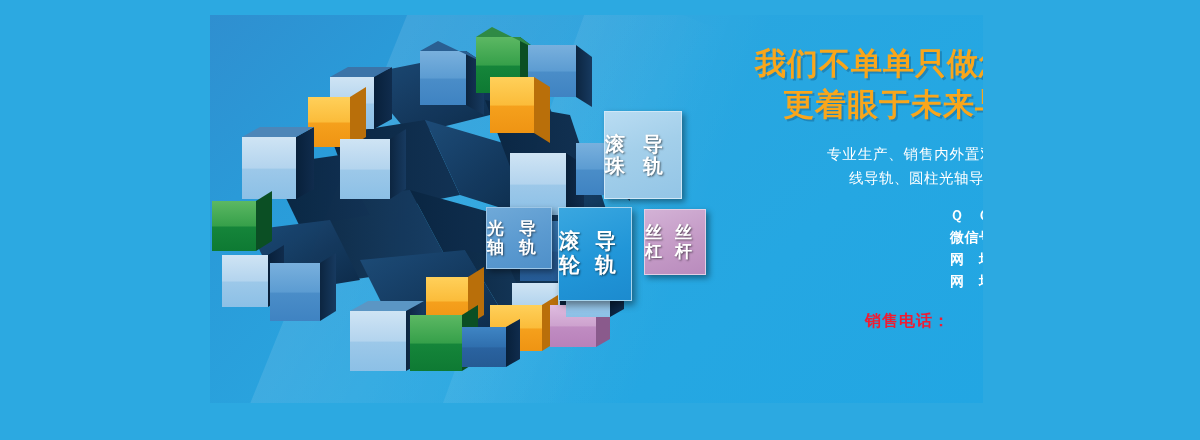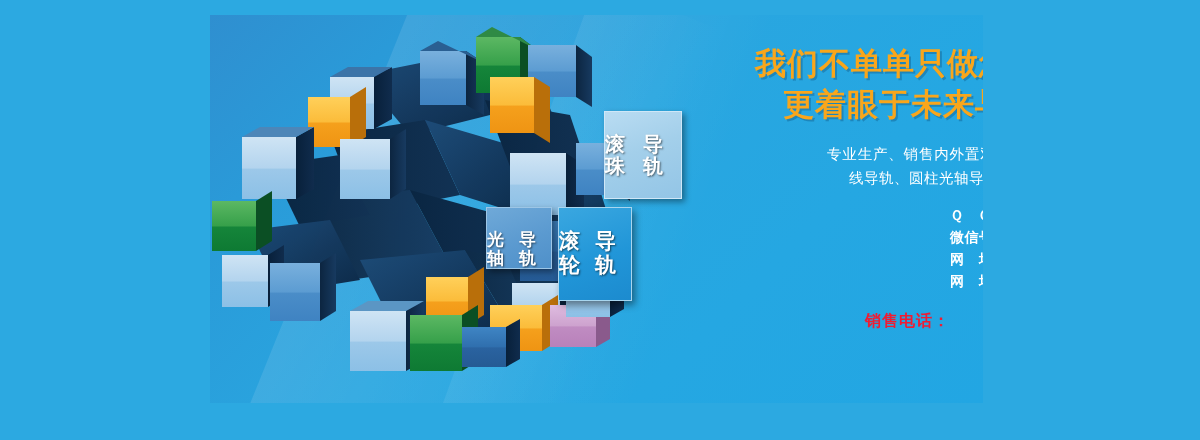--- a/index.html
+++ b/index.html
@@ -47,21 +47,20 @@
     left:394px;top:96px;width:78px;height:88px;
     background:linear-gradient(160deg,#b9dcf2 0%,#a3cfea 45%,#93c5e6 100%);
     border:1px solid #cfe7f7;font-size:20px;
     box-shadow:3px 3px 6px rgba(0,0,0,0.38);
   }
   #cube-guangzhou{
     left:276px;top:192px;width:66px;height:62px;
     background:linear-gradient(160deg,#6fa9d8 0%,#5b9ad0 55%,#4f90c9 100%);
     border:1px solid #9dc6e6;font-size:17px;
     box-shadow:3px 3px 6px rgba(0,0,0,0.40);
-    align-items:flex-end;
   }
   #cube-gunlun{
     left:348px;top:192px;width:74px;height:94px;
     background:linear-gradient(160deg,#3aa7e0 0%,#2196d8 55%,#1c8bcf 100%);
     border:1px solid #a8d6ef;font-size:21px;
     box-shadow:3px 4px 7px rgba(0,0,0,0.42);
   }
   #cube-sigang{
     left:434px;top:194px;width:62px;height:66px;
     background:linear-gradient(160deg,#d3b2d6 0%,#c49ac6 55%,#b98bbd 100%);
@@ -263,20 +262,24 @@
     <div class="labelcube" id="cube-guangzhou">
       <span>光轴</span>
       <span>导轨</span>
     </div>
 
     <div class="labelcube" id="cube-gunlun">
       <span>滚轮</span>
       <span>导轨</span>
     </div>
 
+    <div class="labelcube" id="cube-sigang">
+      <span>丝杠</span>
+      <span>丝杆</span>
+    </div>
 
     <div id="content">
 
       <div class="headline l1">我们不单单只做您目前的订单</div>
       <div class="headline l2">更着眼于未来与您长期合作</div>
 
       <div class="desc">专业生产、销售内外置双轴心滚轮直线导轨、滚珠直线导轨、圆柱光轴导轨、丝杠丝杆、直线轴承等。</div>
 
       <div id="contact">
 

